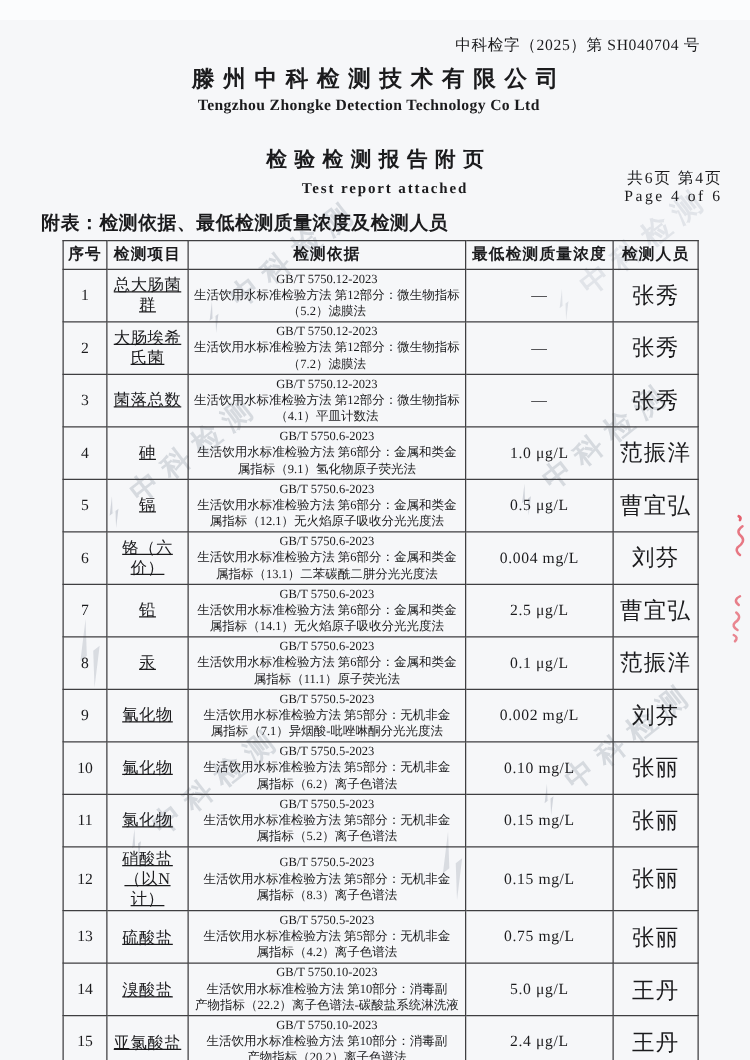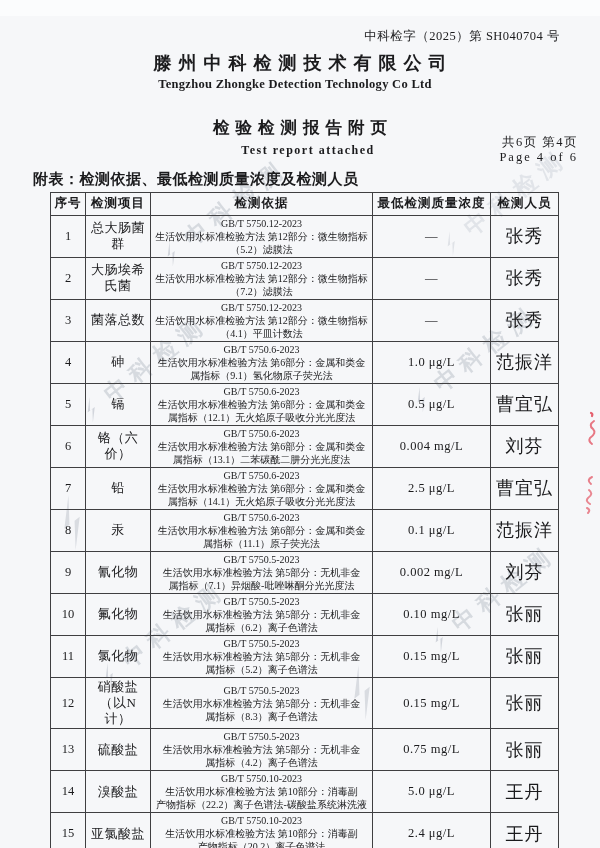--- a/index.html
+++ b/index.html
@@ -27,21 +27,21 @@
     margin:2px 0 0 50px; width:508px; table-layout:fixed;
     border-collapse:collapse; background:transparent;padding-left:48px;
   }
   table.report th, table.report td {
     border:1px solid #3f3f41; text-align:center; vertical-align:middle;
     padding:1px 2px; overflow:hidden;
   }
   table.report th { font-size:12.5px; font-weight:bold; height:20px; letter-spacing:1px; }
   table.report td { height:39px; }
   .c-no     { font-size:12.5px; }
-  .c-item   { font-size:13px; line-height:1.25; white-space:pre-line; letter-spacing:0.5px; }
+  .c-item   { font-size:13px; line-height:1.25; white-space:pre-line; letter-spacing:0.5px;text-decoration:underline; }
   .c-basis  { font-size:10px;  line-height:13px; white-space:pre-line; }
   .c-limit  { font-size:12.5px; letter-spacing:0.5px; }
   .c-person { font-size:18px; letter-spacing:1px; }
 
   
   .wm { position:absolute; display:flex; align-items:center; gap:5px;
         transform:rotate(-38deg); pointer-events:none; z-index:0; }
   .wm .wm-text { font-size:23px; font-weight:bold; letter-spacing:8px; white-space:nowrap;
                  color:rgba(134,143,159,0.28); }
   .wm svg { width:24px; height:24px; fill:rgba(134,143,159,0.32); flex:0 0 auto; }

